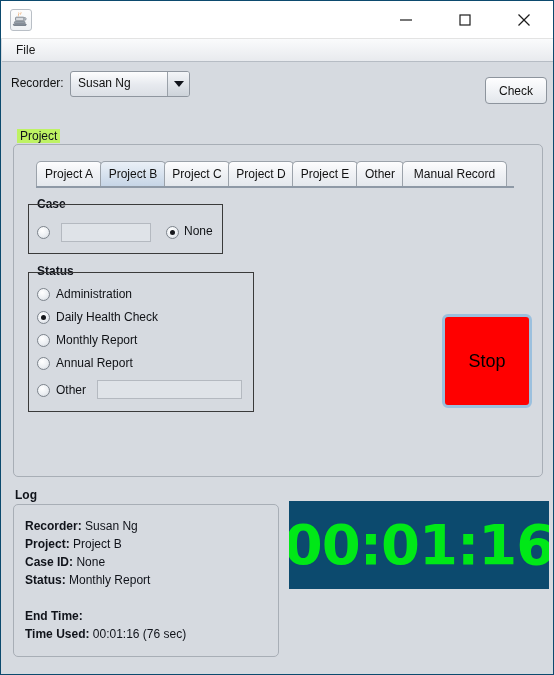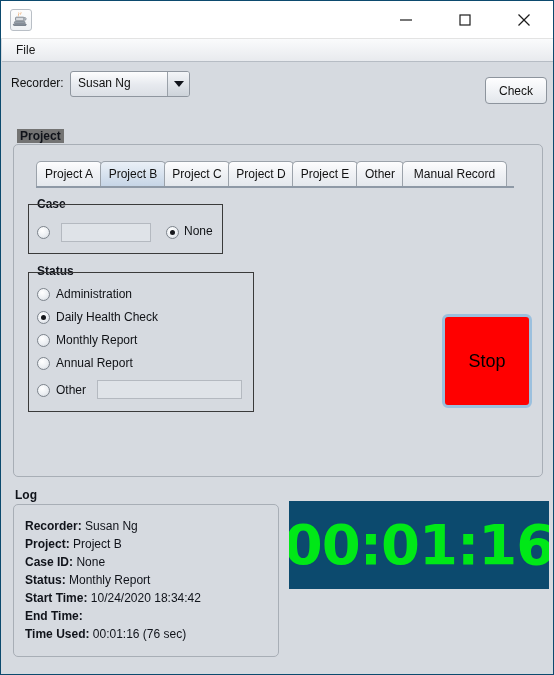--- a/index.html
+++ b/index.html
@@ -129,23 +129,23 @@
   .titled-panel {
     position: absolute;
     border: 1px solid #a8aeb6;
     border-radius: 5px;
     background: transparent;
     box-sizing: border-box;
   }
   .panel-title {
     position: absolute;
     font-size: 12px;
-    font-weight: bold;
+    font-weight: normal;
     color: #10131a;
-    background: #737373;
+    background: #bef264;
     padding: 0 3px;
   }
   #project-panel {
     left: 12px; top: 143px;
     width: 530px; height: 333px;
   }
   #project-title { left: 16px; top: 128px; }
 
   
   .tabstrip {
@@ -396,24 +396,20 @@
       <span>Project B</span>
     </div>
     <div class="log-line" style="top:50px;">
       <b>Case ID:</b>
       <span>None</span>
     </div>
     <div class="log-line" style="top:68px;">
       <b>Status:</b>
       <span>Monthly Report</span>
     </div>
-    <div class="log-line" style="top:86px;">
-      <b>Start Time:</b>
-      <span>10/24/2020 18:34:42</span>
-    </div>
     <div class="log-line" style="top:104px;">
       <b>End Time:</b>
       <span></span>
     </div>
     <div class="log-line" style="top:122px;">
       <b>Time Used:</b>
       <span>00:01:16 (76 sec)</span>
     </div>
   </div>
 

